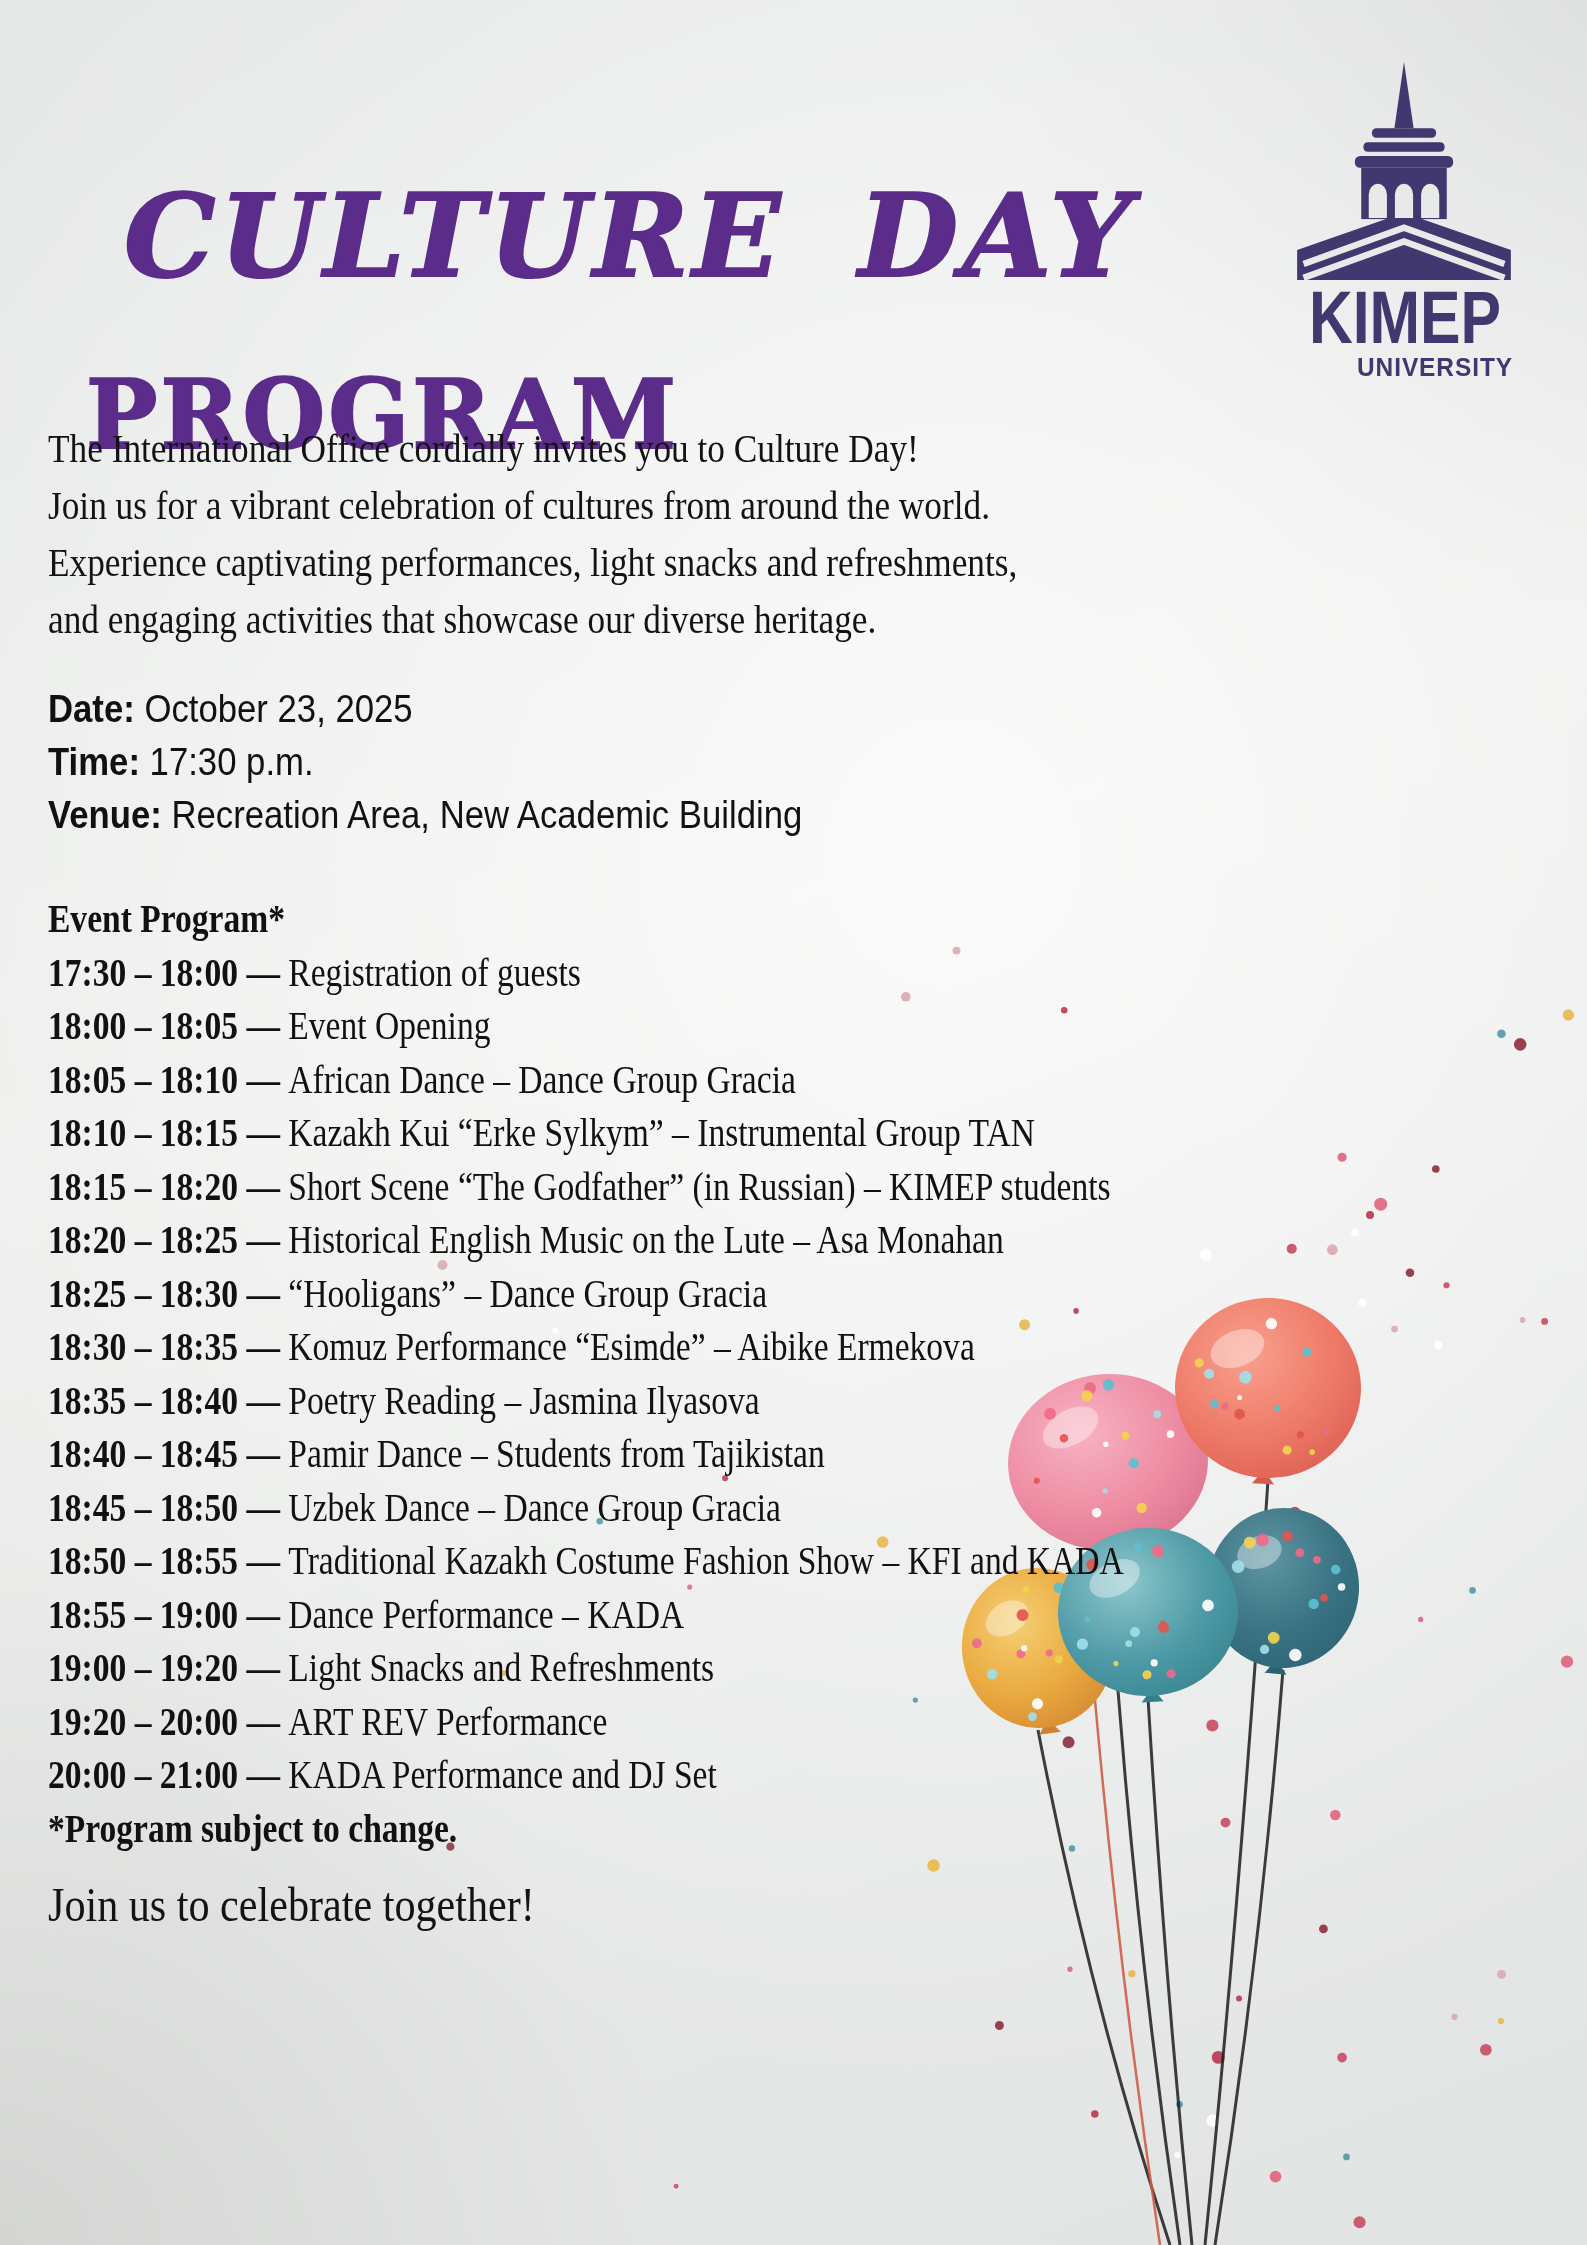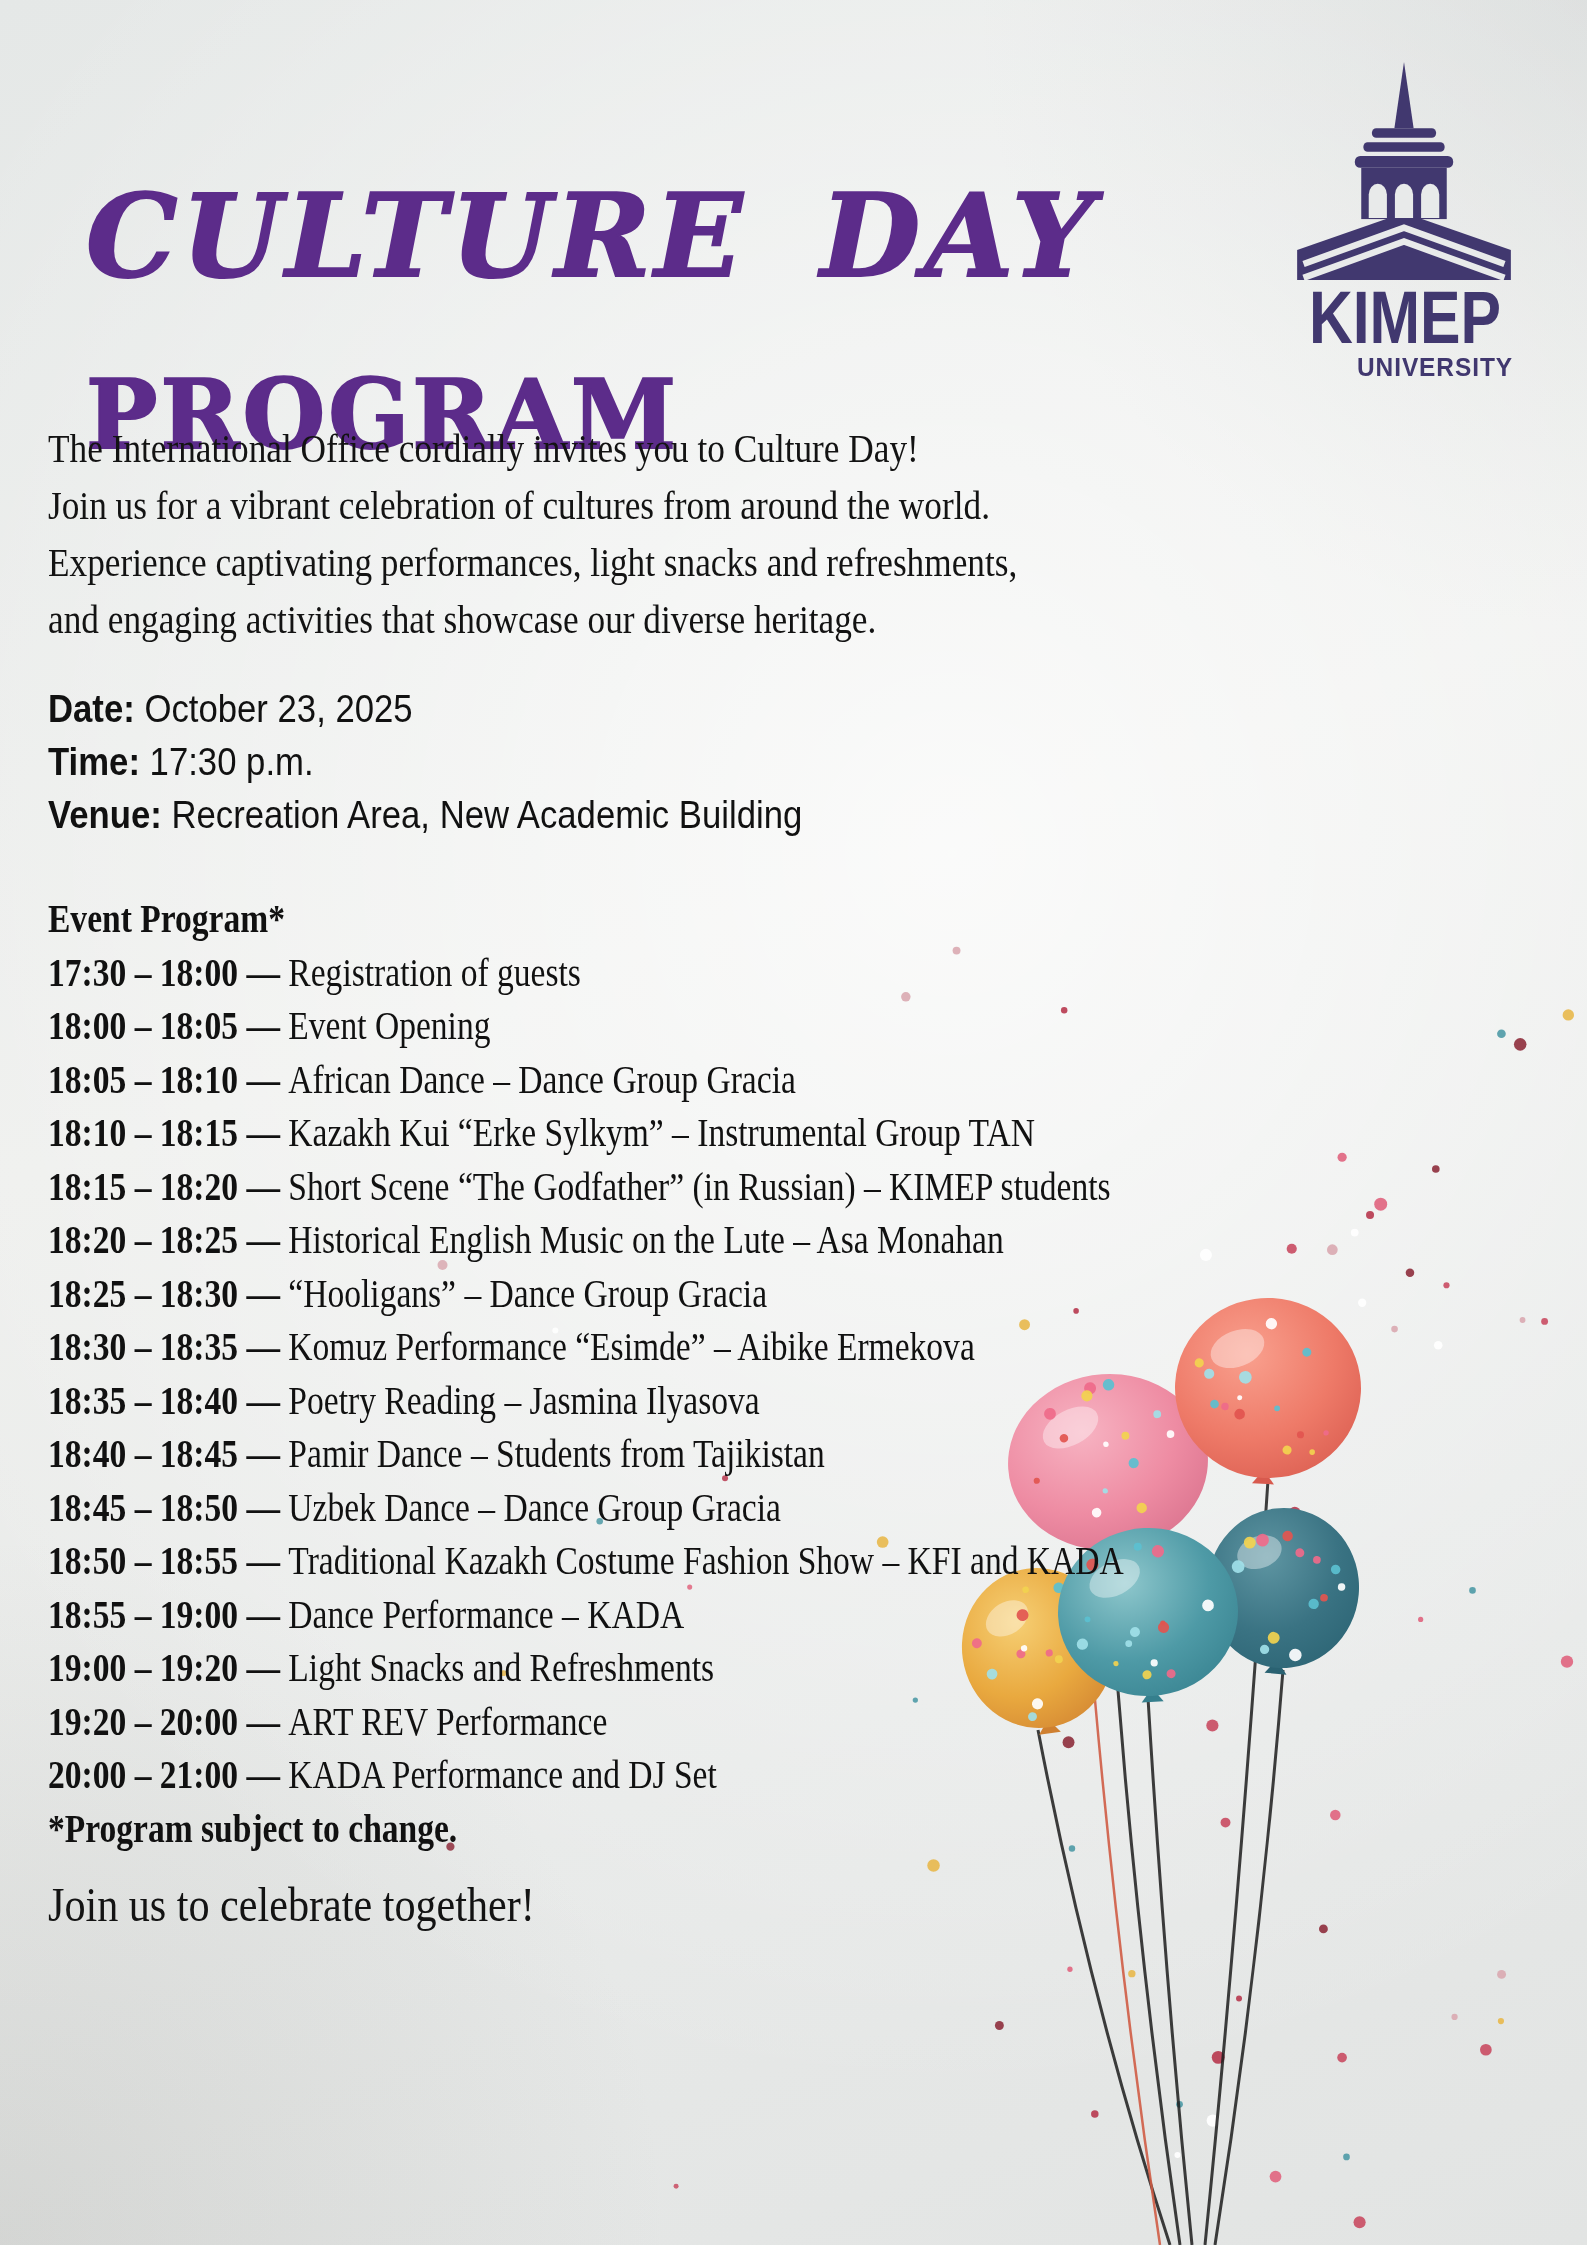--- a/index.html
+++ b/index.html
@@ -302,21 +302,21 @@
           <circle cx="1208.268450929022" cy="1608.5875142407074" r="5.860018780454993" fill="#ffffff" opacity="0.92"></circle>
           <circle cx="1113.2665050418586" cy="1661.9609897200528" r="2.628326199017465" fill="#f2d24f" opacity="0.92"></circle>
           <circle cx="1141.2014879108997" cy="1546.2465897442698" r="4.003518869169056" fill="#5bc0d0" opacity="0.92"></circle>
           <circle cx="1167.824054193901" cy="1674.8464514091327" r="4.520300838164985" fill="#ef6a8a" opacity="0.92"></circle>
           <circle cx="1162.707430219505" cy="1628.1962758808916" r="5.590217478573322" fill="#e2554f" opacity="0.92"></circle>
           <circle cx="1080.8279019440238" cy="1640.728336281942" r="5.668484091758728" fill="#9fe0e8" opacity="0.92"></circle>
         </g>
       </g>
     </svg>
 
-  <h1 class="layer title" style="color: rgb(92, 44, 138);">CULTURE DAY</h1>
+  <h1 class="layer title" style="color: rgb(92, 44, 138); margin-left: 38px;">CULTURE DAY</h1>
 
   <h2 class="layer subtitle" style="color: rgb(92, 44, 138);">PROGRAM</h2>
 
   <div class="layer logo">
     <svg width="232" height="218" viewBox="0 0 200 204">
       <g fill="#41386f">
         <polygon points="100,0 109,62 91,62"></polygon>
         <rect x="70" y="62" width="60" height="9" rx="4"></rect>
         <rect x="62" y="75" width="76" height="9" rx="4"></rect>
         <rect x="54" y="88" width="92" height="11" rx="5"></rect>

